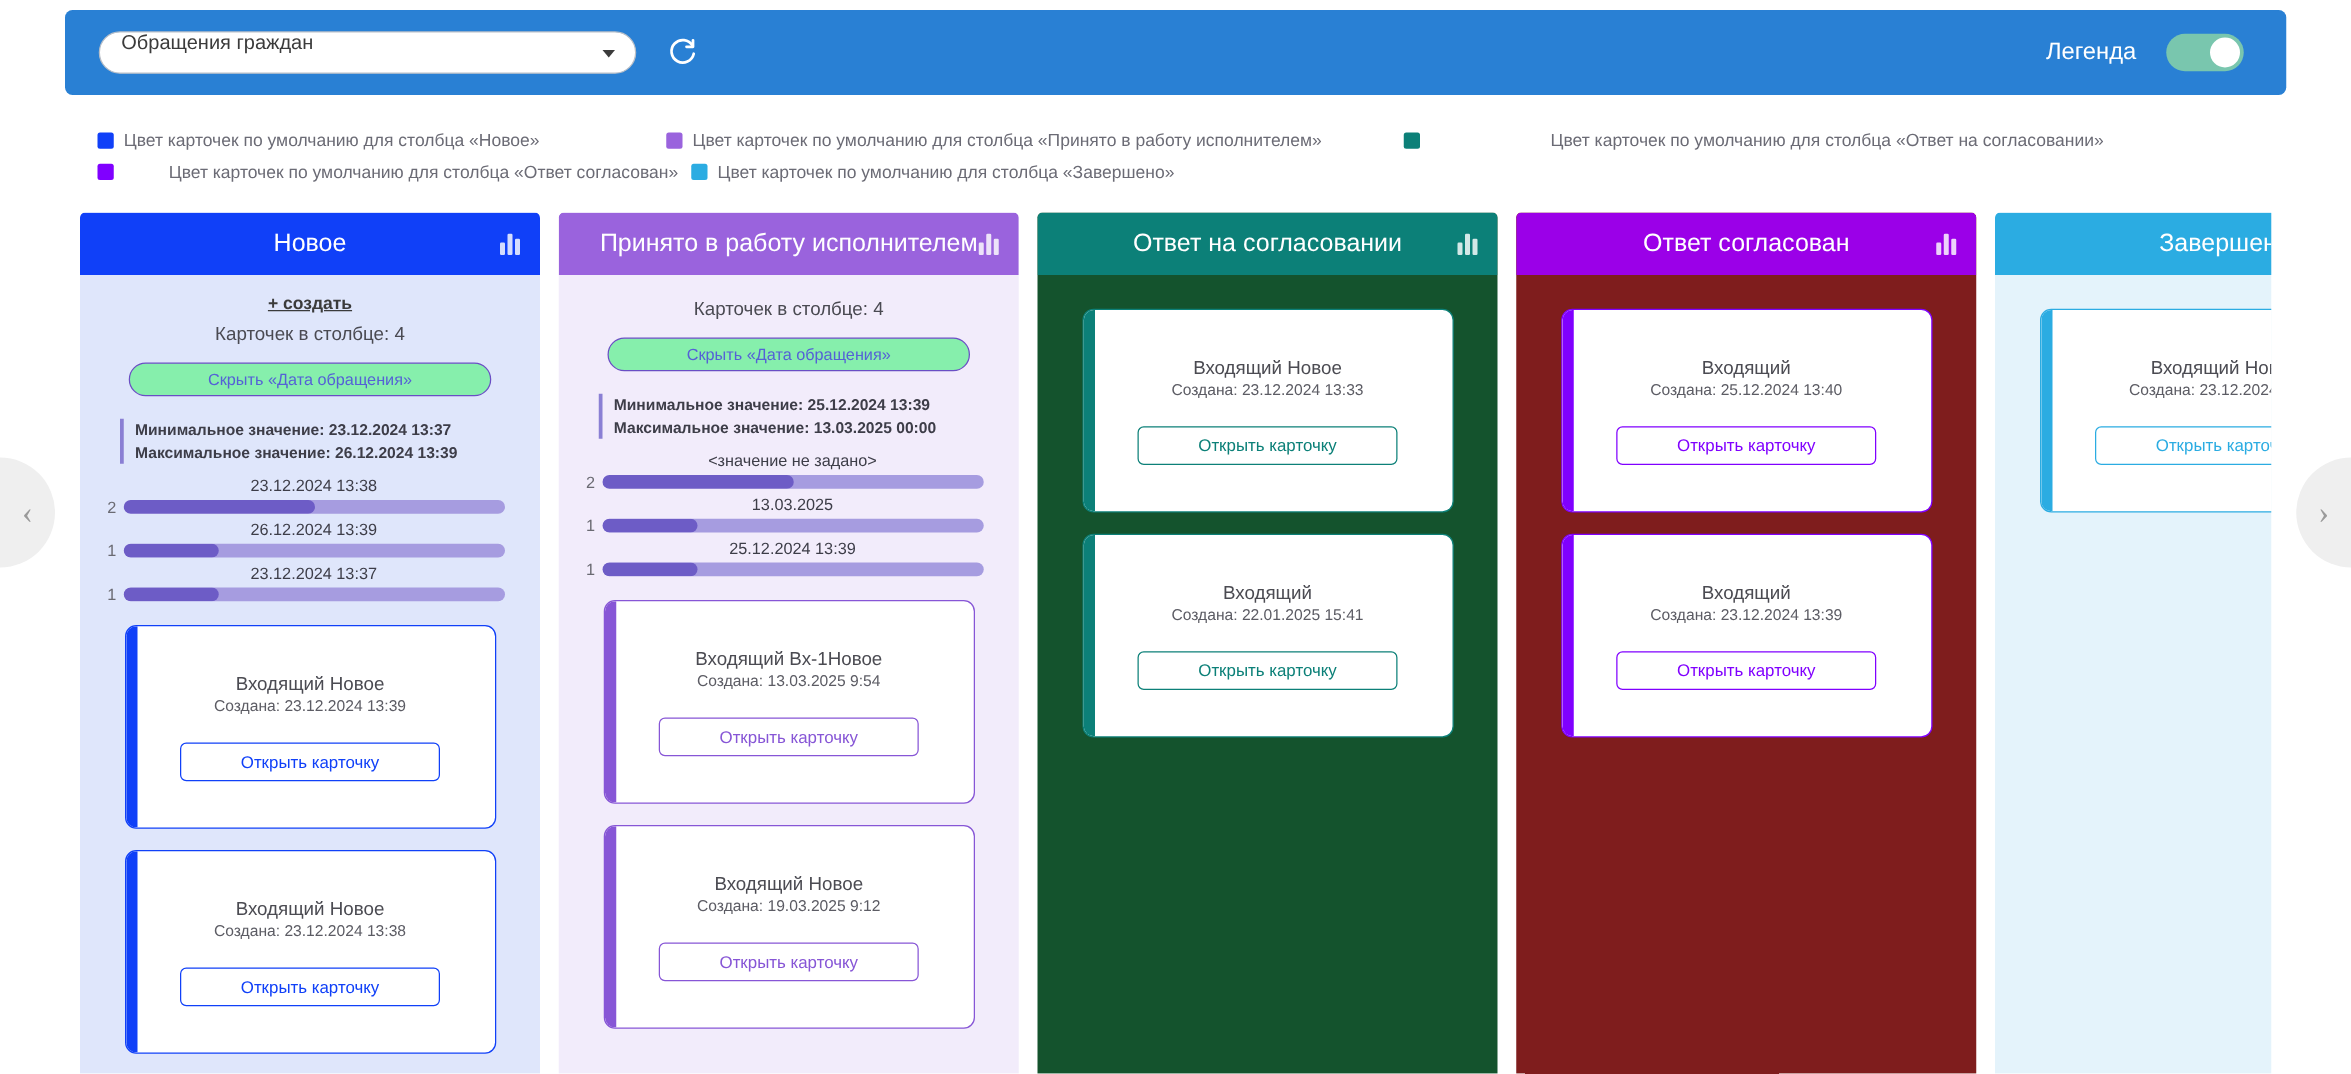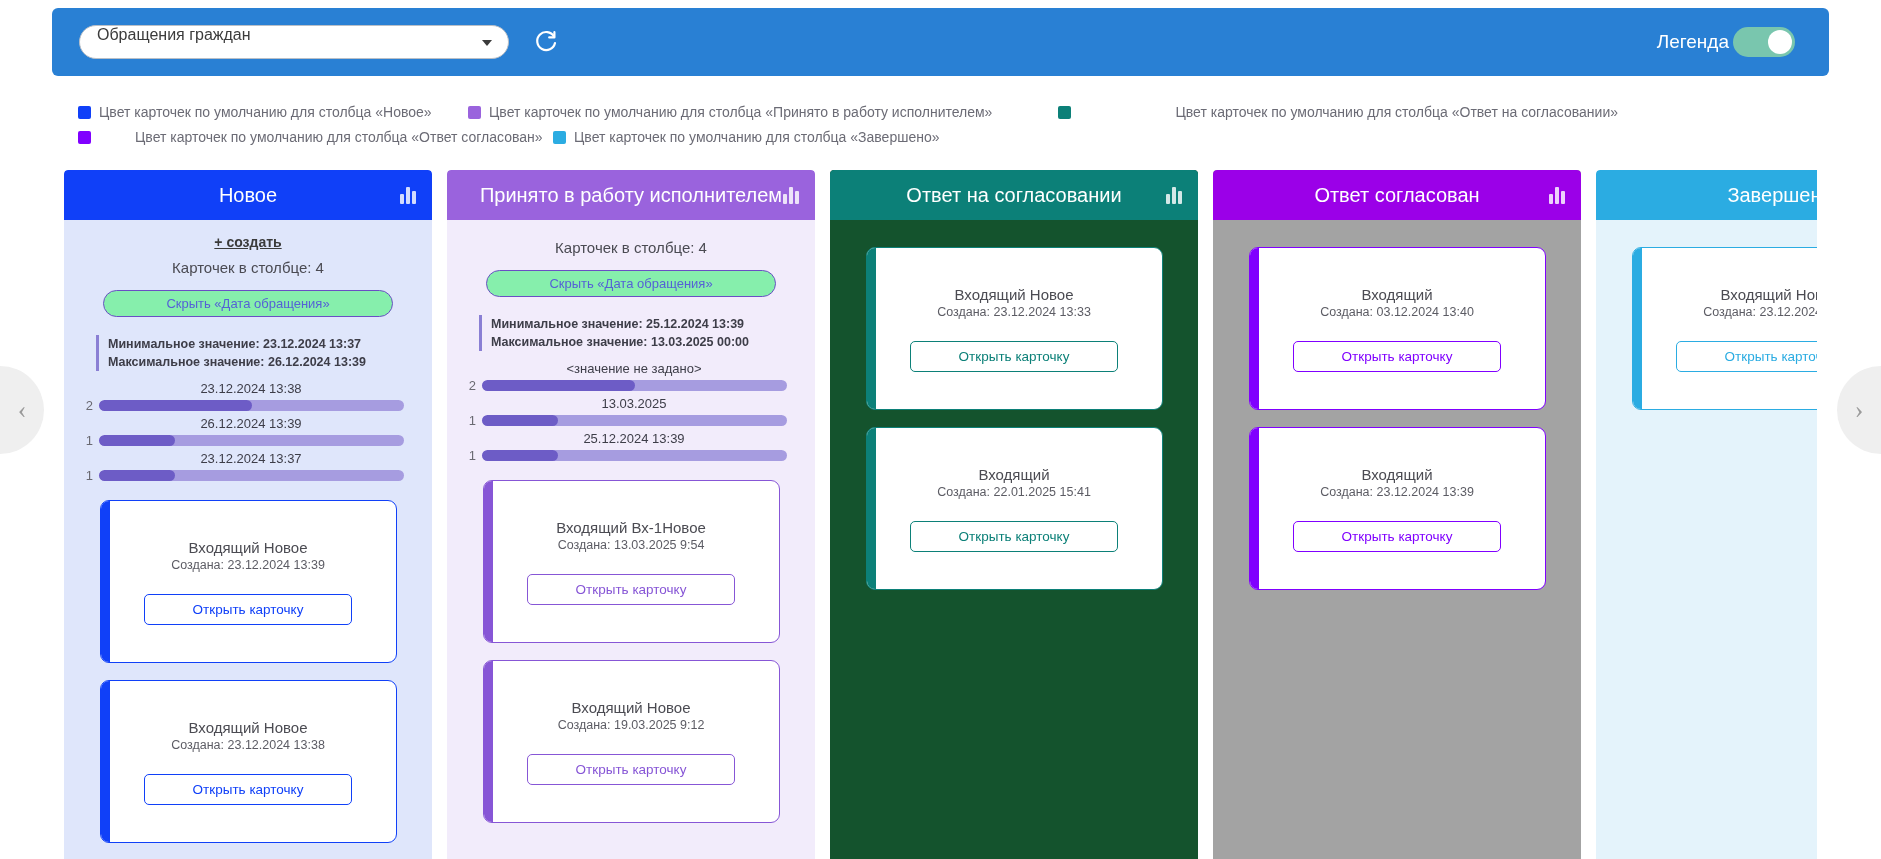--- a/index.html
+++ b/index.html
@@ -39,42 +39,42 @@
     border-right: 5px solid transparent;
     border-top: 6px solid #3b3b3b;
   }
   .refresh-btn {
     margin-left: 22px; width: 30px; height: 30px;
     display: flex; align-items: center; justify-content: center;
     cursor: pointer;
   }
   .legend-toggle-area {
     margin-left: auto; margin-right: 34px;
-    display: flex; align-items: center; gap: 4px;
+    display: flex; align-items: center; gap: 24px;
   }
   .legend-label { color: #ffffff; font-size: 19px; }
   .switch {
     width: 62px; height: 30px; border-radius: 15px;
     background: #79c6ae; position: relative; cursor: pointer;
   }
   .switch .knob {
     position: absolute; right: 3px; top: 3px;
     width: 24px; height: 24px; border-radius: 50%;
     background: #ffffff;
   }
 
   
   .legend {
     position: absolute; left: 78px; top: 104px;
     width: 1760px;
     display: flex; flex-wrap: wrap;
     column-gap: 0px; row-gap: 9px;
   }
   .legend-item { display: flex; align-items: center; gap: 8px; }
-  .legend-item.w1 { width: 390px; }
+  .legend-item.w1 { width: 455px; }
   .legend-item.w2 { width: 590px; }
   .legend-item.w3 { width: 560px; justify-content: space-between; }
   .legend-item.w4 { width: 475px; gap: 44px; }
   .legend-item.w5 { width: 560px; }
   .legend-swatch {
     width: 13px; height: 13px; border-radius: 2px; flex: 0 0 auto;
   }
   .legend-text { font-size: 14px; color: #6b6b75; white-space: nowrap; }
 
   
@@ -368,34 +368,34 @@
             <div class="card-btn" style="border: 1px solid rgb(12, 128, 120); color: rgb(12, 128, 120);">Открыть карточку</div>
           </div>
           <div class="card" style="border: 1px solid rgb(12, 128, 120);">
             <div class="card-strip" style="background: rgb(12, 128, 120);"></div>
             <div class="card-title">Входящий</div>
             <div class="card-date">Создана: 22.01.2025 15:41</div>
             <div class="card-btn" style="border: 1px solid rgb(12, 128, 120); color: rgb(12, 128, 120);">Открыть карточку</div>
           </div>
         </div>
       </div>
-      <div class="column" style="background: #a3a3a3;">
+      <div class="column" style="background: #7f1d1d;">
         <div class="col-header" style="background: rgb(155, 0, 232);">
           <div class="col-title">Ответ согласован</div>
           <div class="chart-icon">
             <i></i>
             <i></i>
             <i></i>
           </div>
         </div>
         <div class="col-body">
           <div class="card" style="border: 1px solid rgb(128, 0, 255);">
             <div class="card-strip" style="background: rgb(128, 0, 255);"></div>
             <div class="card-title">Входящий</div>
-            <div class="card-date">Создана: 03.12.2024 13:40</div>
+            <div class="card-date">Создана: 25.12.2024 13:40</div>
             <div class="card-btn" style="border: 1px solid rgb(128, 0, 255); color: rgb(128, 0, 255);">Открыть карточку</div>
           </div>
           <div class="card" style="border: 1px solid rgb(128, 0, 255);">
             <div class="card-strip" style="background: rgb(128, 0, 255);"></div>
             <div class="card-title">Входящий</div>
             <div class="card-date">Создана: 23.12.2024 13:39</div>
             <div class="card-btn" style="border: 1px solid rgb(128, 0, 255); color: rgb(128, 0, 255);">Открыть карточку</div>
           </div>
         </div>
       </div>

